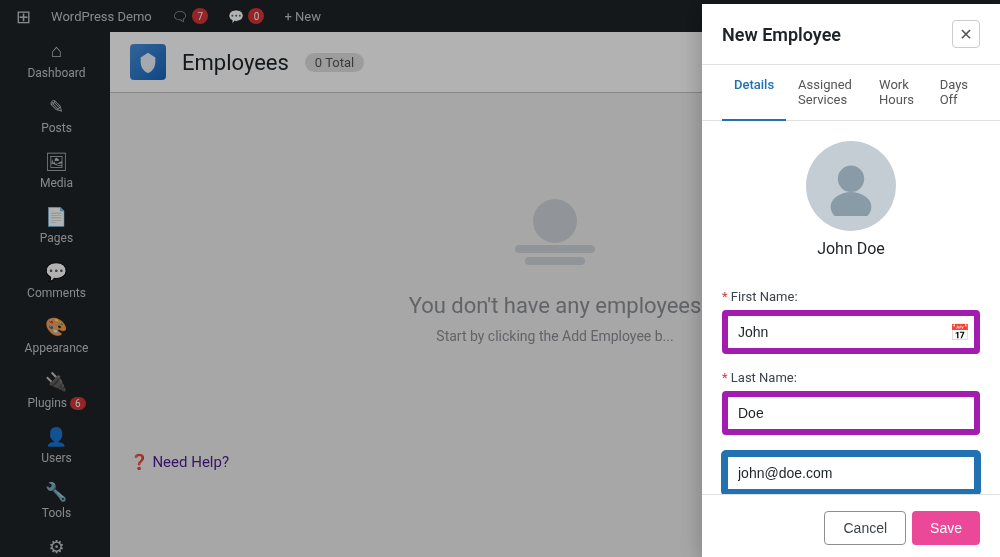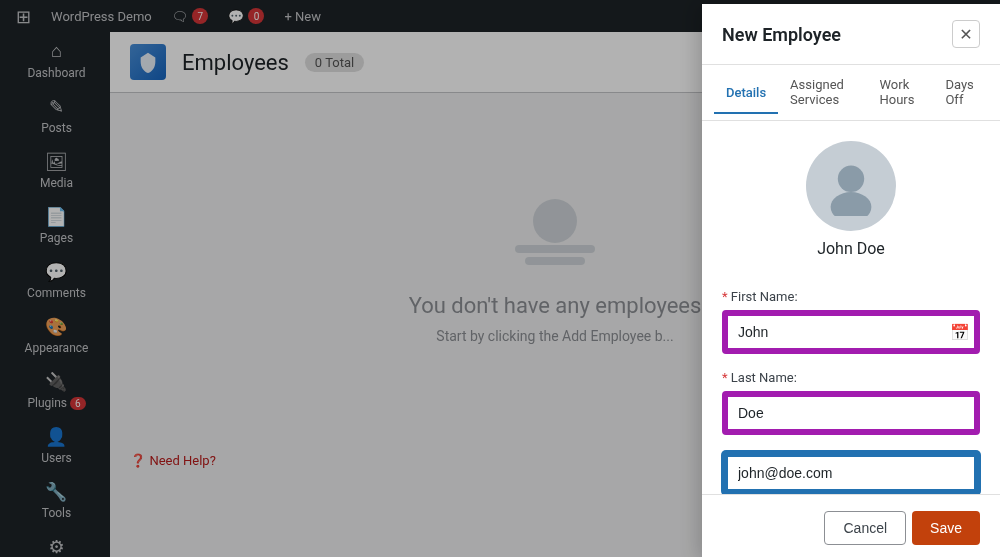--- a/index.html
+++ b/index.html
@@ -69,21 +69,21 @@
     .page-body {
       padding: 30px; display: flex; flex-direction: column; align-items: center;
       justify-content: center; min-height: 350px;
     }
     .empty-icon {
       width: 120px; height: 80px; margin-bottom: 20px;
       display: flex; align-items: center; justify-content: center;
     }
     .empty-text { font-size: 22px; color: #8c8f94; margin-bottom: 10px; }
     .empty-sub { font-size: 14px; color: #8c8f94; }
-    .need-help { color: #b91c1c; font-size: 13px; padding: 10px 20px; cursor: pointer; }
+    .need-help { color: #4c1d95; font-size: 15px; padding: 10px 20px; cursor: pointer; }
 
     
     .overlay {
       position: fixed; top: 0; left: 0; right: 0; bottom: 0;
       background: rgba(0,0,0,0.3); z-index: 200;
     }
 
     
     .panel {
       position: fixed; top: 4px; right: 0; width: 298px; height: 100%;
@@ -97,22 +97,21 @@
     .panel-title { font-size: 18px; font-weight: 600; color: #1d2327; }
     .panel-close {
       width: 28px; height: 28px; border: 1px solid #ccc; background: #fff;
       border-radius: 4px; cursor: pointer; display: flex; align-items: center;
       justify-content: center; font-size: 16px; color: #555;
     }
 
     
     .panel-tabs {
       display: flex; border-bottom: 1px solid #e0e0e0;
-      padding: 0 12px;
-      align-items: center;
+      padding: 0 20px;
     }
     .panel-tab {
       padding: 12px 12px; cursor: pointer; font-size: 13px; color: #555;
       border-bottom: 2px solid transparent; margin-bottom: -1px;
     }
     .panel-tab.active { color: #2271b1; border-bottom-color: #2271b1; font-weight: 500; }
 
     
     .panel-body { flex: 1; overflow-y: auto; padding: 20px; }
 
@@ -150,21 +149,21 @@
     
     .panel-footer {
       padding: 16px 20px; border-top: 1px solid #e0e0e0;
       display: flex; justify-content: flex-end; gap: 6px;
     }
     .btn {
       padding: 8px 18px; border-radius: 4px; border: none;
       font-size: 14px; cursor: pointer; font-weight: 500;
     }
     .btn-cancel { background: #fff; border: 1px solid #8c8f94; color: #3c434a; }
-    .btn-save { background: #c2410c; color: #fff; }
+    .btn-save { background: #ec4899; color: #fff; }
   </style>
 </head>
 <body>
 
 <div class="admin-bar">
   <div class="ab-item">
     <span class="ab-logo">⊞</span>
   </div>
   <div class="ab-item">
     <span>WordPress Demo</span>

